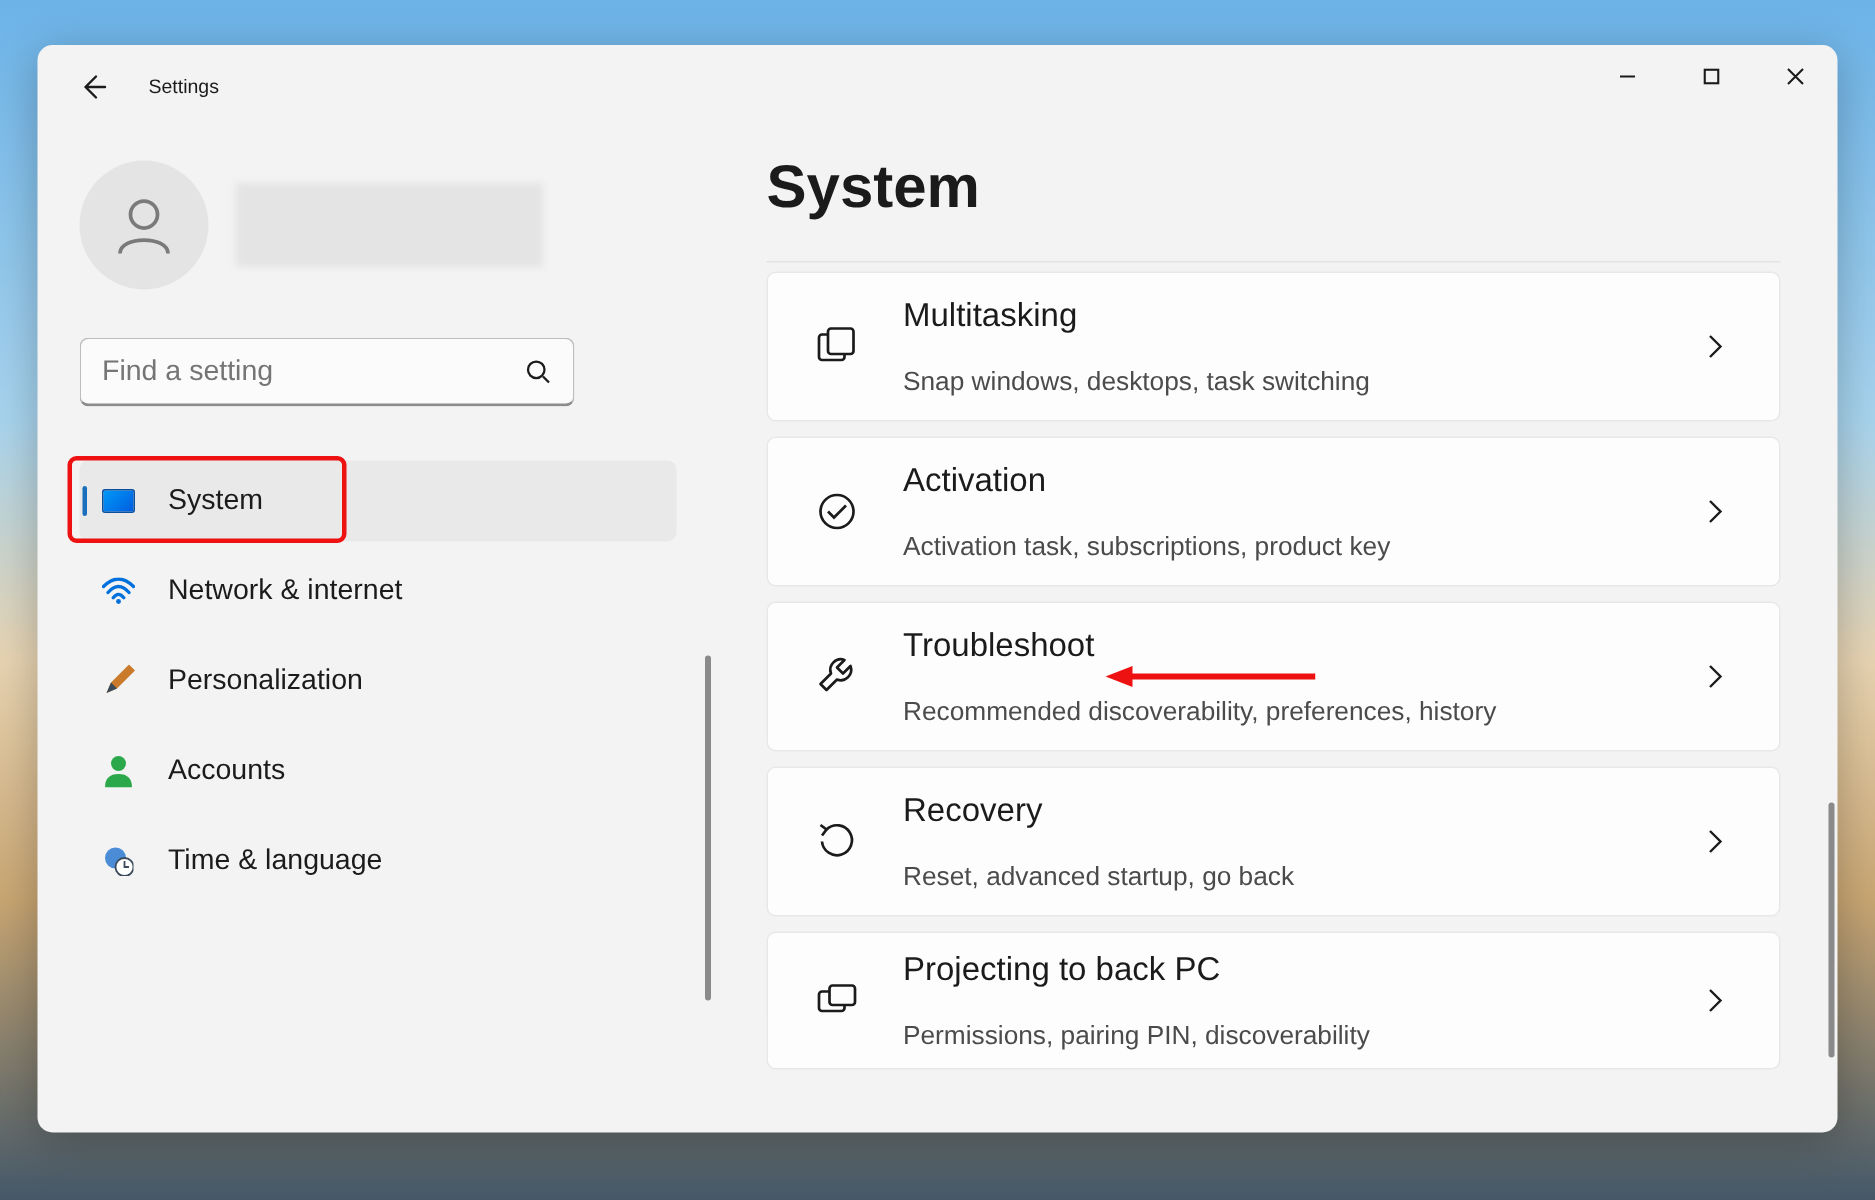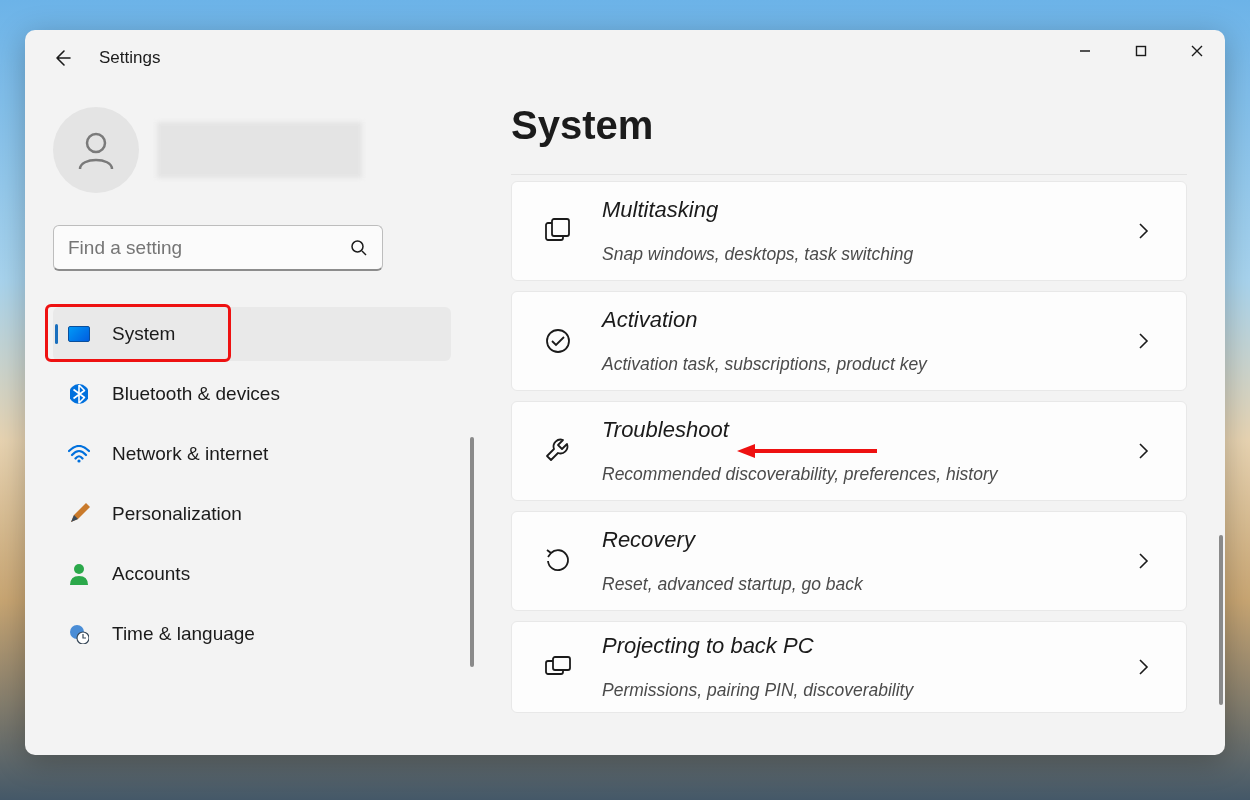--- a/index.html
+++ b/index.html
@@ -25,21 +25,21 @@
     display: flex; align-items: center;
     padding-left: 18px;
     position: relative;
   }
   .back-btn {
     width: 38px; height: 38px;
     display: flex; align-items: center; justify-content: center;
     border-radius: 4px;
     margin-right: 18px;
   }
-  .app-title { font-size: 17px; color: #1b1b1b; }
+  .app-title { font-size: 13px; color: #1b1b1b; }
   .win-controls {
     position: absolute; right: 0; top: 0;
     display: flex;
   }
   .win-btn {
     width: 56px; height: 42px;
     display: flex; align-items: center; justify-content: center;
   }
   .content { flex: 1; display: flex; overflow: hidden; }
   .sidebar { width: 460px; padding: 22px 28px 0 28px; position: relative; }
@@ -113,21 +113,20 @@
   }
   .card {
     background: #fdfdfd;
     border: 1px solid #e8e8e8;
     border-radius: 6px;
     height: 100px;
     margin-bottom: 10px;
     display: flex; align-items: center;
     padding: 0 28px 0 28px;
     position: relative;
-    font-style: italic;
   }
   .card .setting-icon {
     width: 36px; height: 36px;
     display: flex; align-items: center; justify-content: center;
     margin-right: 26px; flex-shrink: 0;
   }
   .card-text { flex: 1; }
   .card-title { font-size: 22px; color: #1b1b1b; line-height: 1.2; }
   .card-sub   { font-size: 17.5px; color: #4b4b4b; margin-top: 20px; }
   .chevwrap {
@@ -206,30 +205,20 @@
       <ul class="nav">
         <li class="nav-item active">
           <span class="nav-icon">
               <span class="icn-system"></span>
             </span>
           <span>System</span>
           <span class="highlight-box" style="left:-8px;top:-3px;width:186px;height:58px;"></span>
         </li>
         <li class="nav-item">
           <span class="nav-icon">
-            <svg class="icn-bt" viewBox="0 0 18 22">
-                <path d="M9 1 L9 21 L15 15 L3 7 M9 1 L15 7 L3 15" stroke="#fff" stroke-width="1.6" fill="none"></path>
-                <circle cx="9" cy="11" r="10" fill="#0070dd"></circle>
-                <path d="M9 2 L9 20 L14.5 14.5 L3.5 6.5 M9 2 L14.5 7.5 L3.5 15.5" stroke="#fff" stroke-width="1.6" fill="none" stroke-linejoin="round"></path>
-              </svg>
-          </span>
-          <span>Bluetooth &amp; devices</span>
-        </li>
-        <li class="nav-item">
-          <span class="nav-icon">
             <svg class="icn-wifi" viewBox="0 0 22 18">
                 <path d="M1 6 Q11 -4 21 6 M4 10 Q11 2 18 10 M7.5 13.5 Q11 9 14.5 13.5" stroke="#0070dd" stroke-width="2.2" fill="none" stroke-linecap="round"></path>
                 <circle cx="11" cy="16" r="1.6" fill="#0070dd"></circle>
               </svg>
           </span>
           <span>Network &amp; internet</span>
         </li>
         <li class="nav-item">
           <span class="nav-icon">
             <svg class="icn-brush" viewBox="0 0 22 22">

